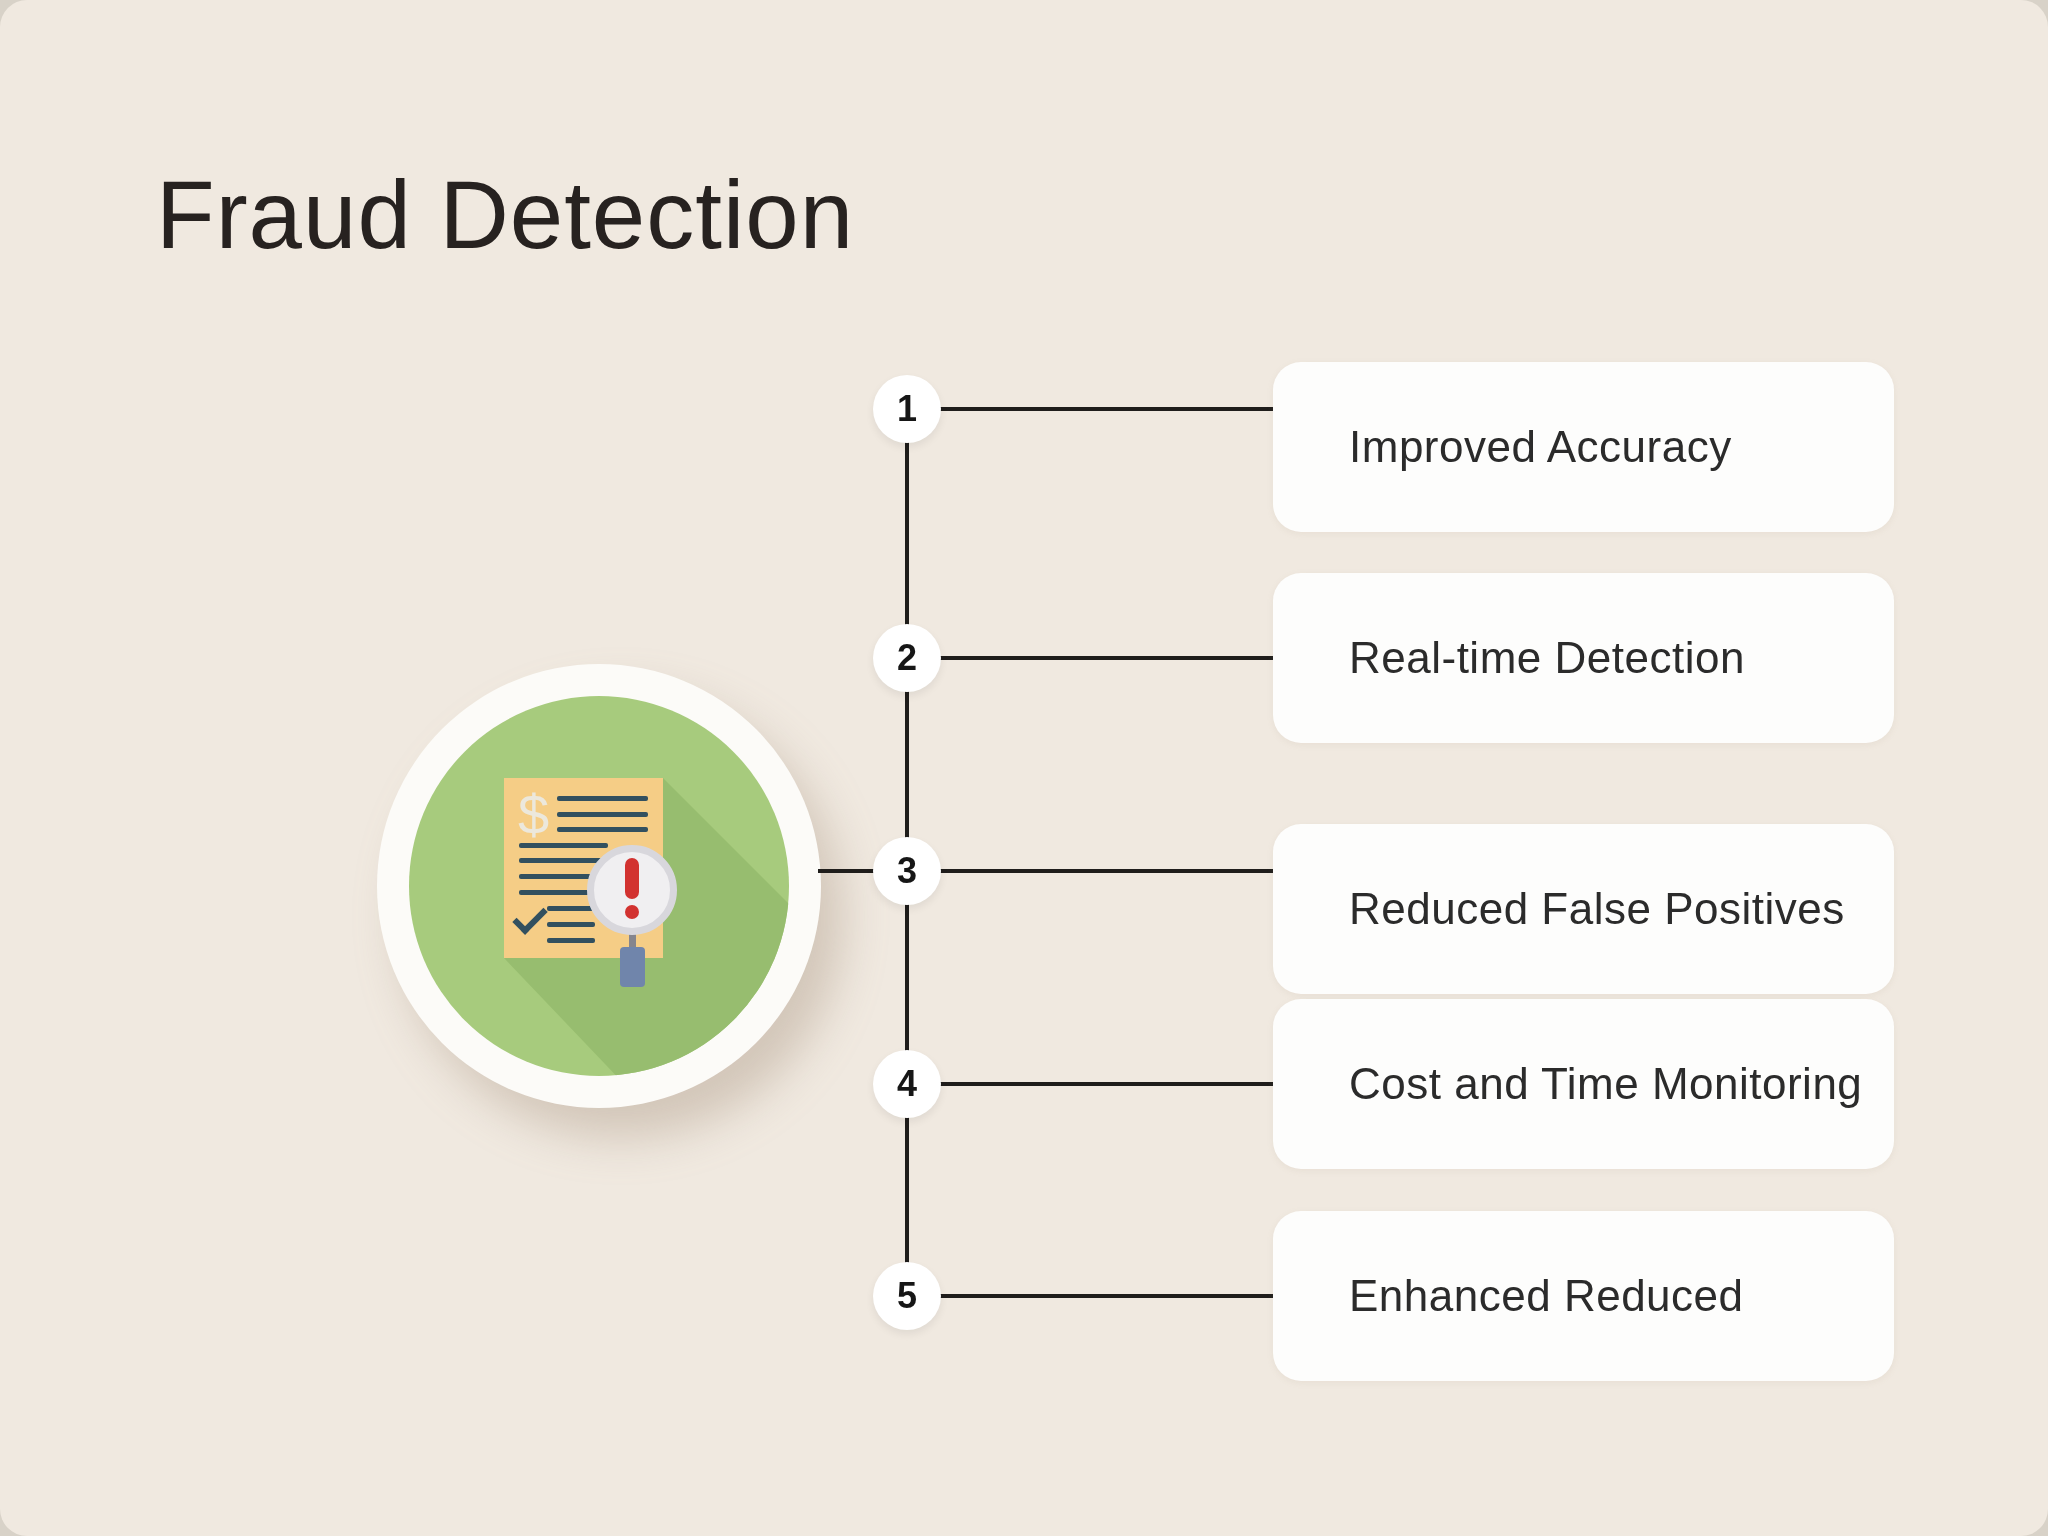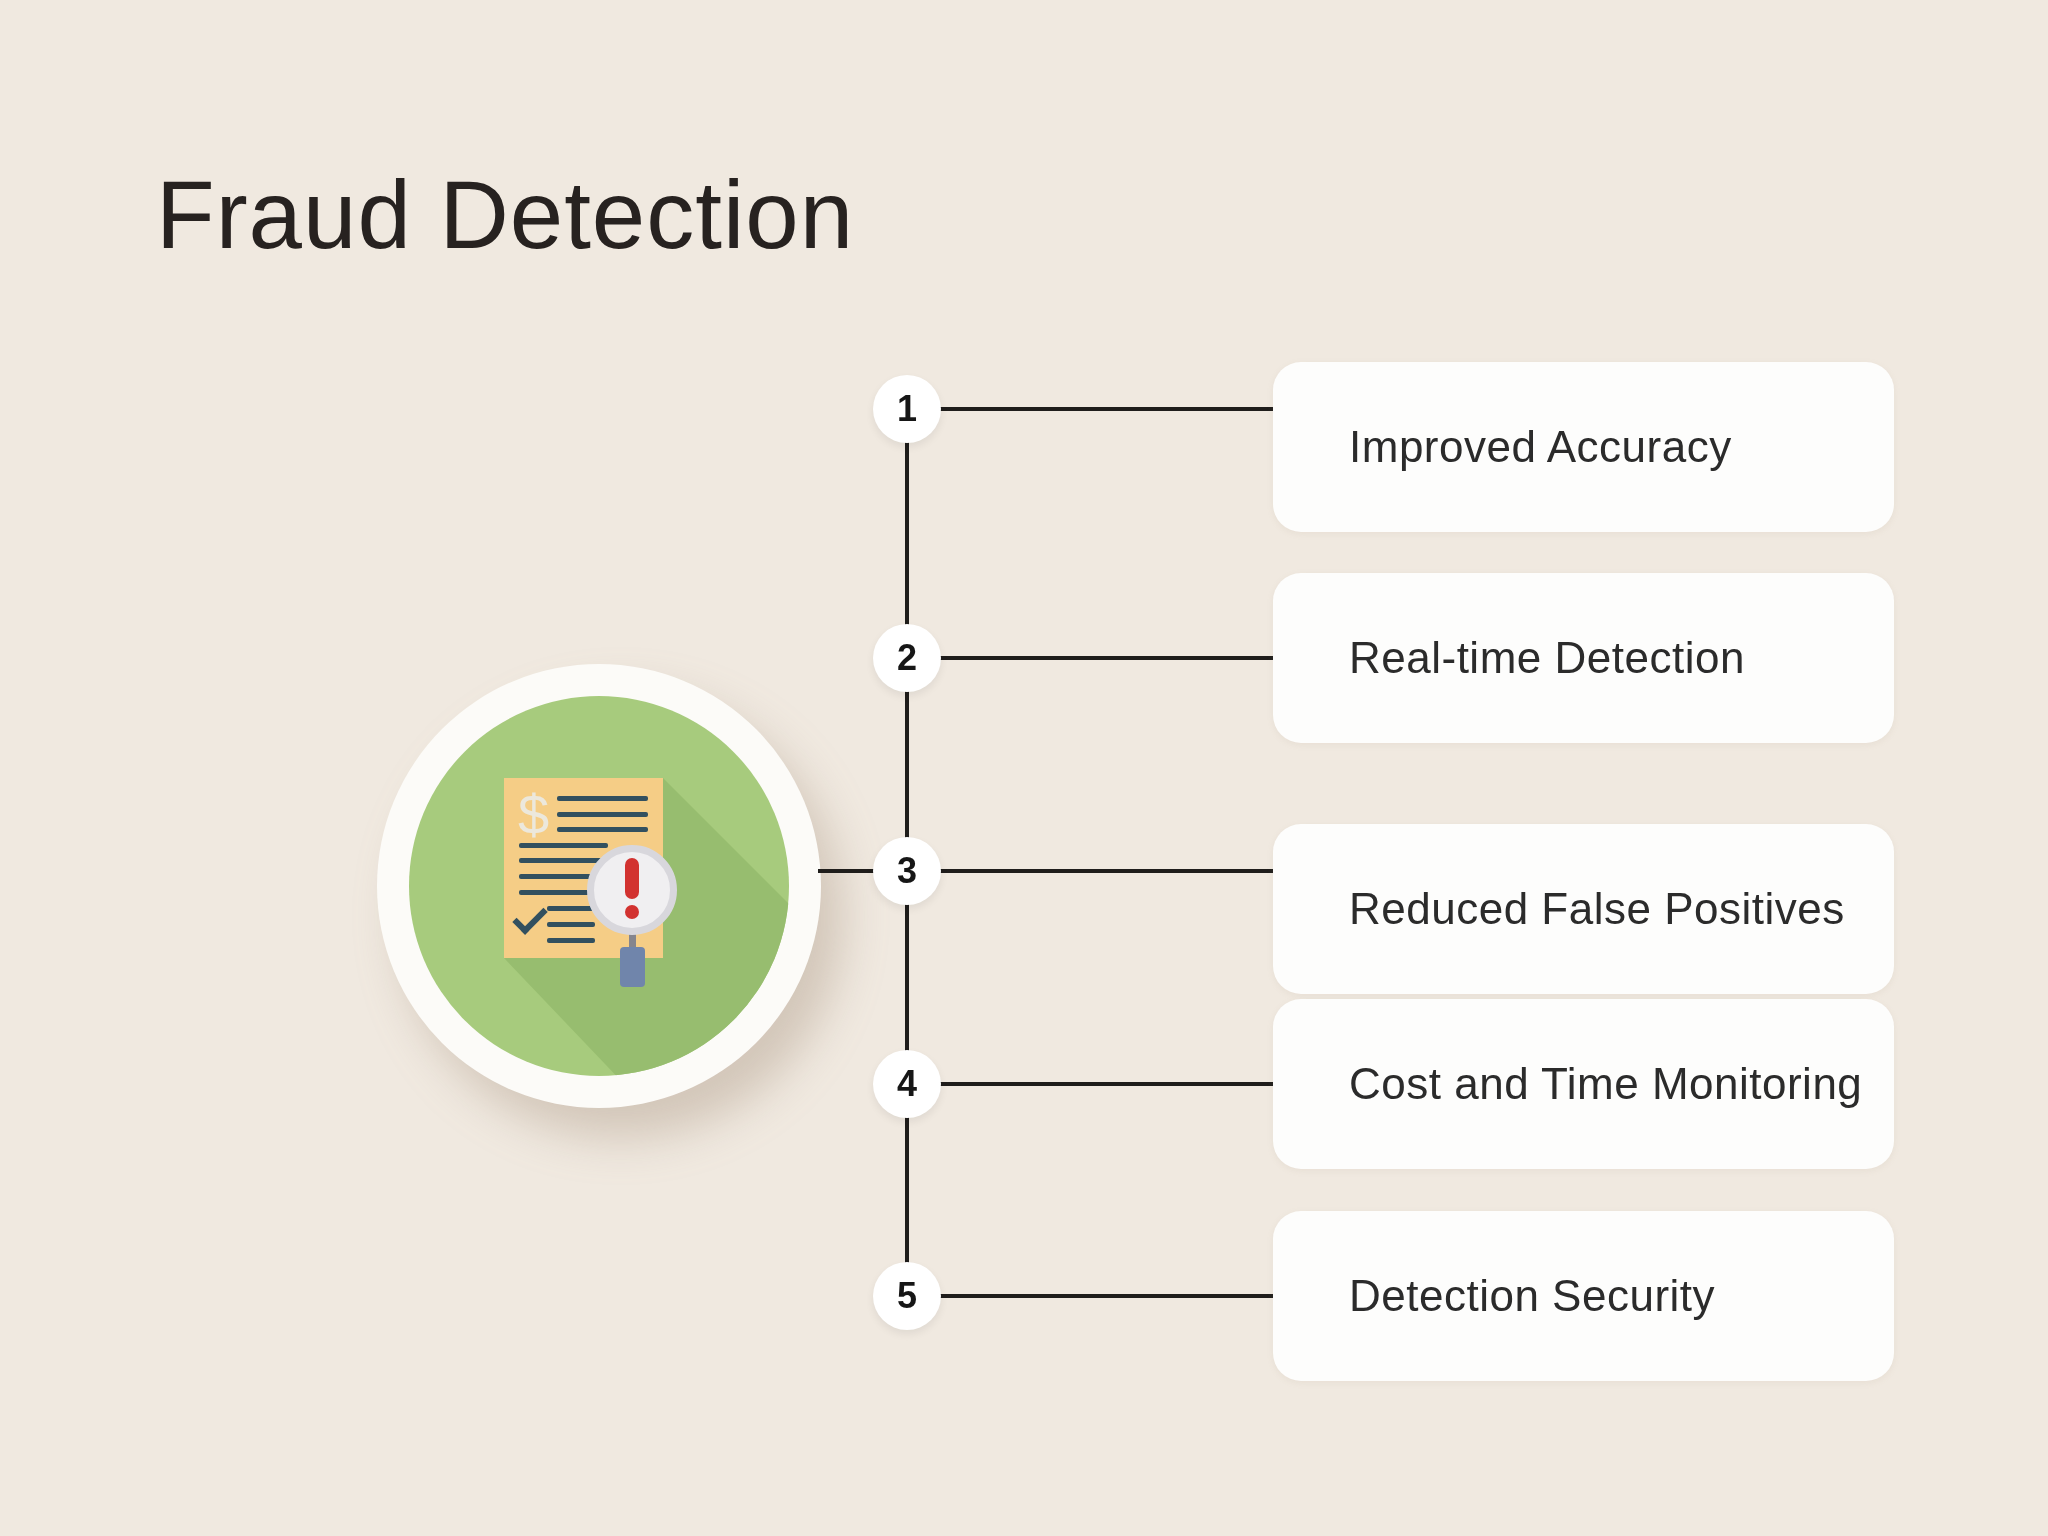--- a/index.html
+++ b/index.html
@@ -2,20 +2,21 @@
 <html><head>
 <meta charset="utf-8">
 <style>
   html,body{margin:0;padding:0;background:#d8d2c8;}
   .canvas{
     position:relative;
     width:2048px;height:1536px;
     background:#f0e9e0;
     overflow:hidden;
     font-family:"Liberation Sans", sans-serif;
+    border-radius:27px;
   }
   
   .title{
     position:absolute;left:156px;top:160px;
     font-size:96px;font-weight:400;color:#272220;
     letter-spacing:1px;white-space:nowrap;
   }
   
   .icon-outer{
     position:absolute;left:377px;top:664px;width:444px;height:444px;
@@ -163,16 +164,16 @@
   <div class="card" style="top:573px">
       <span class="card-label">Real-time Detection</span>
     </div>
   <div class="card" style="top:824px">
       <span class="card-label">Reduced False Positives</span>
     </div>
   <div class="card" style="top:999px">
       <span class="card-label">Cost and Time Monitoring</span>
     </div>
   <div class="card" style="top:1211px">
-      <span class="card-label">Detection Security</span>
+      <span class="card-label">Enhanced Reduced</span>
     </div>
 
 </div>
 
 </body></html>

